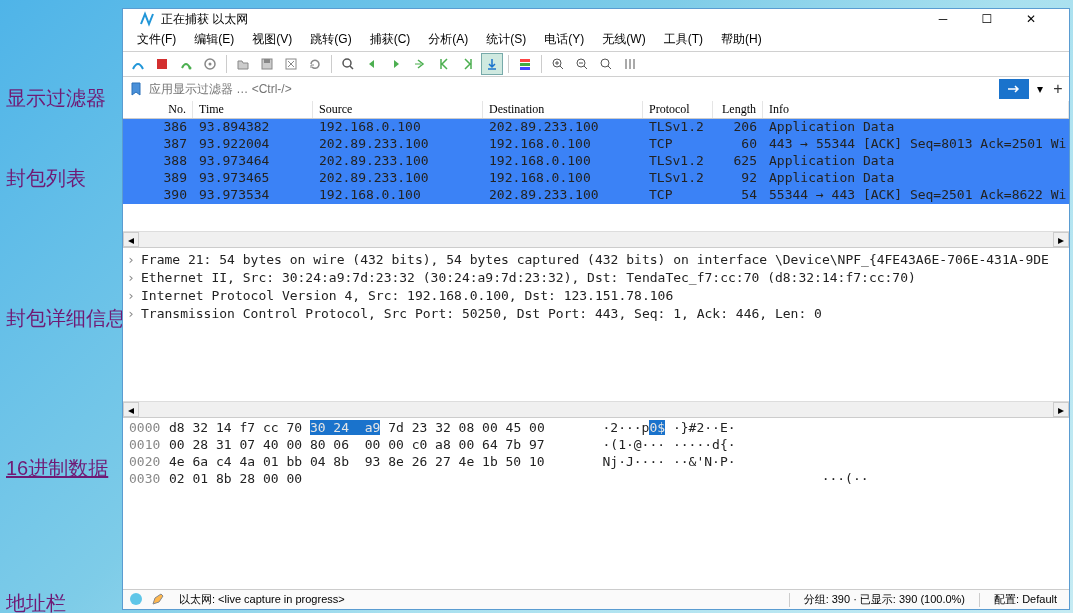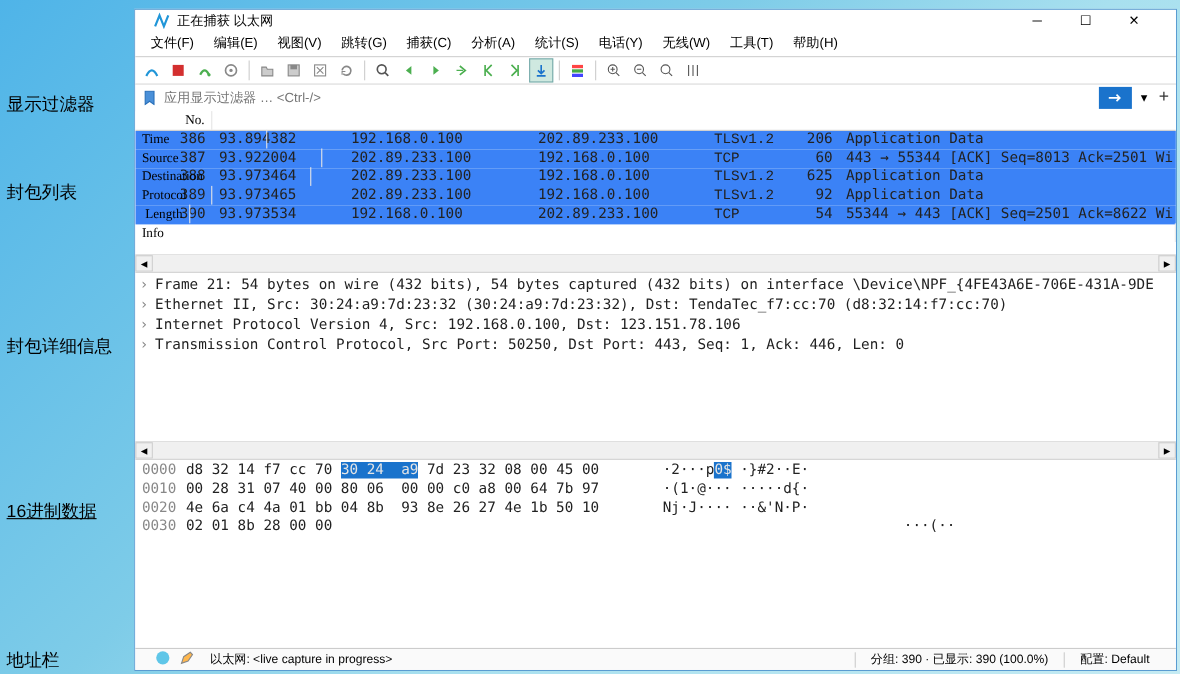--- a/index.html
+++ b/index.html
@@ -7,22 +7,22 @@
     font-family: "Microsoft YaHei", Arial, sans-serif;
     font-size: 12px;
     background: linear-gradient(135deg, #4fb4e8 0%, #7ecce8 40%, #a8e0ef 60%, #c5ebf3 100%);
     width: 1073px;
     height: 613px;
     position: relative;
     overflow: hidden;
   }
   .annotation {
     position: absolute;
-    color: #000000;
-    font-size: 16px;
+    color: #701a75;
+    font-size: 20px;
     font-weight: normal;
     white-space: nowrap;
     text-align: right;
   }
   .app-window {
     position: absolute;
     left: 122px;
     top: 8px;
     width: 948px;
     height: 602px;
@@ -98,29 +98,29 @@
   .filter-plus { width:14px;height:20px;display:flex;align-items:center;justify-content:center;cursor:pointer;font-size:16px;color:#333;}
   
   .packet-list {
     height:130px;
     overflow:auto;
     background:#fff;
     font-family: Consolas, monospace;
     font-size:13px;
     position:relative;
   }
-  .pl-header { display:flex; background:#fff; border-bottom:1px solid #ccc;height:18px;position:sticky;top:0;flex-direction:column;}
+  .pl-header { display:flex; background:#fff; border-bottom:1px solid #ccc;height:18px;position:sticky;top:0;}
   .pl-header div { padding:1px 6px;border-right:1px solid #e5e5e5;color:#000;font-size:12px;font-family:"Microsoft YaHei";}
   .pl-row { display:flex; height:17px; background:#3b82f6;}
   .pl-row div { padding:0 6px;white-space:nowrap;overflow:hidden;color:#222;}
   .col-no{width:70px;text-align:right;}
   .col-time{width:120px;}
   .col-src{width:170px;}
   .col-dst{width:160px;}
-  .col-proto{width:70px;font-family:Liberation Mono, monospace;}
+  .col-proto{width:70px;}
   .col-len{width:50px;text-align:right;}
   .col-info{flex:1;}
   .scrollbar-bottom { height:16px;background:#f0f0f0;border-top:1px solid #ddd;display:flex;}
   .scrollbar-bottom .arrow { width:16px;height:100%;background:#f0f0f0;display:flex;align-items:center;justify-content:center;border:1px solid #ccc;cursor:pointer;}
   .scrollbar-bottom .track { flex:1;background:#f0f0f0;}
   
   .details-pane {
     height:154px;
     overflow:auto;
     background:#fff;
@@ -146,21 +146,21 @@
   .hex-bytes { width:410px;}
   .hex-ascii { color:#222;}
   .hex-hl { background:#1a73cc;color:#e5e5e5;}
   
   .statusbar {
     height:20px;
     border-top:1px solid #ccc;
     background:#fafafa;
     display:flex;
     align-items:center;
-    padding:0 18px;
+    padding:0 6px;
     font-size:11px;
     gap:8px;
   }
   .sb-sep { width:1px;height:14px;background:#ccc;}
   .sb-cell { padding:0 6px;white-space:nowrap;}
   .sb-spacer { flex:1;}
 </style>
 </head>
 <body>
 

